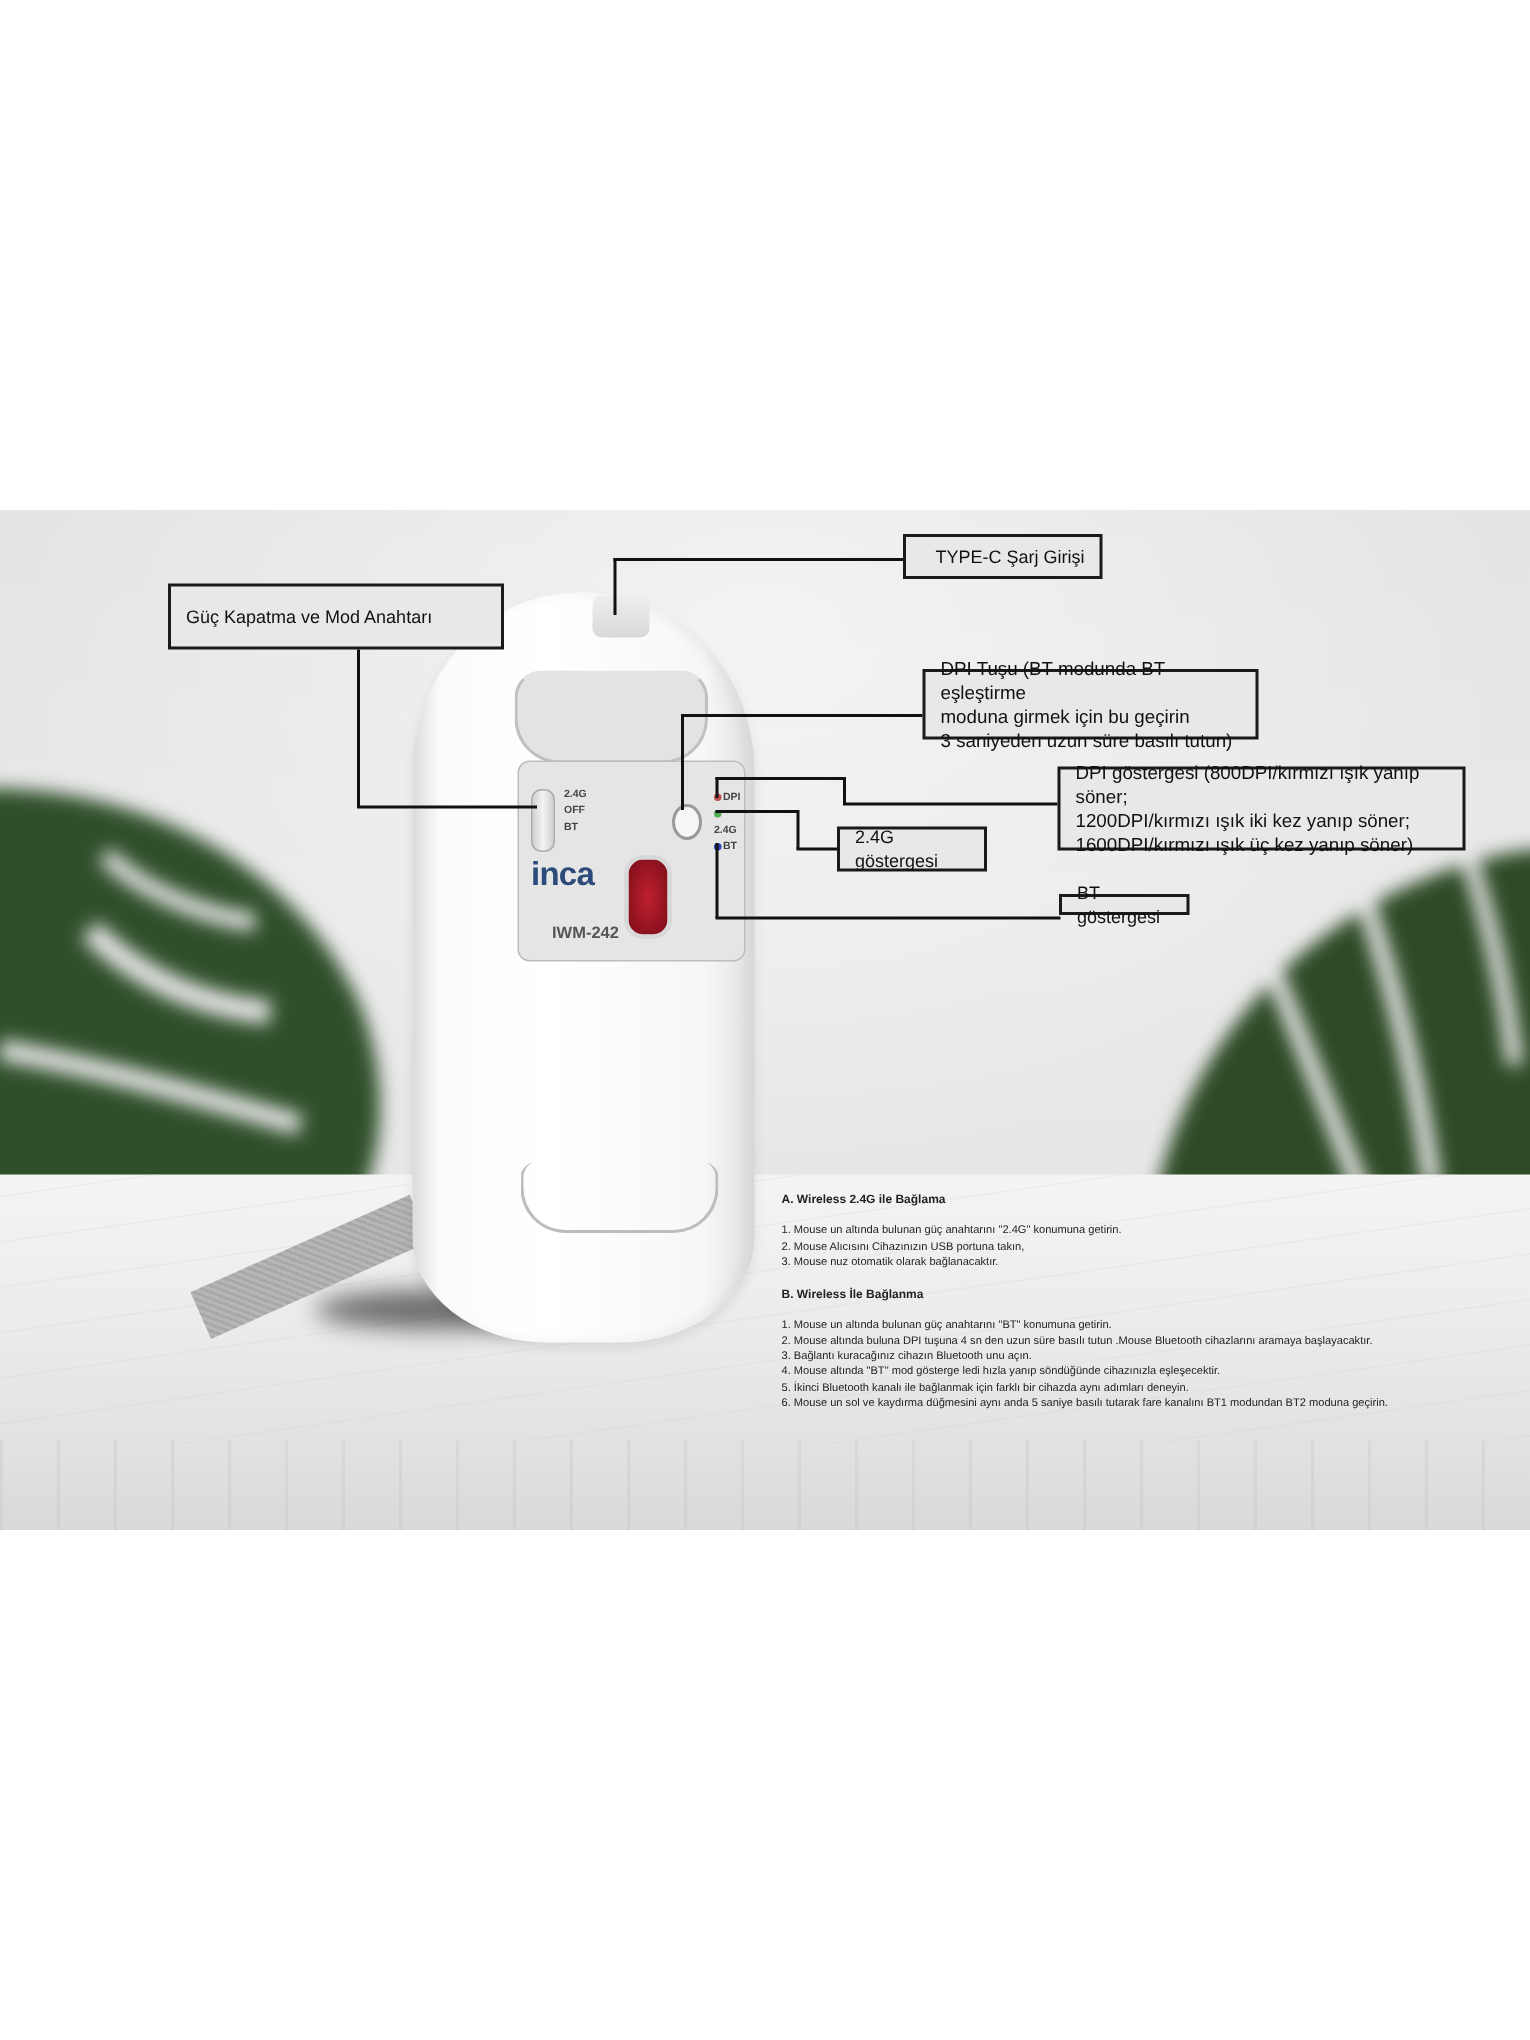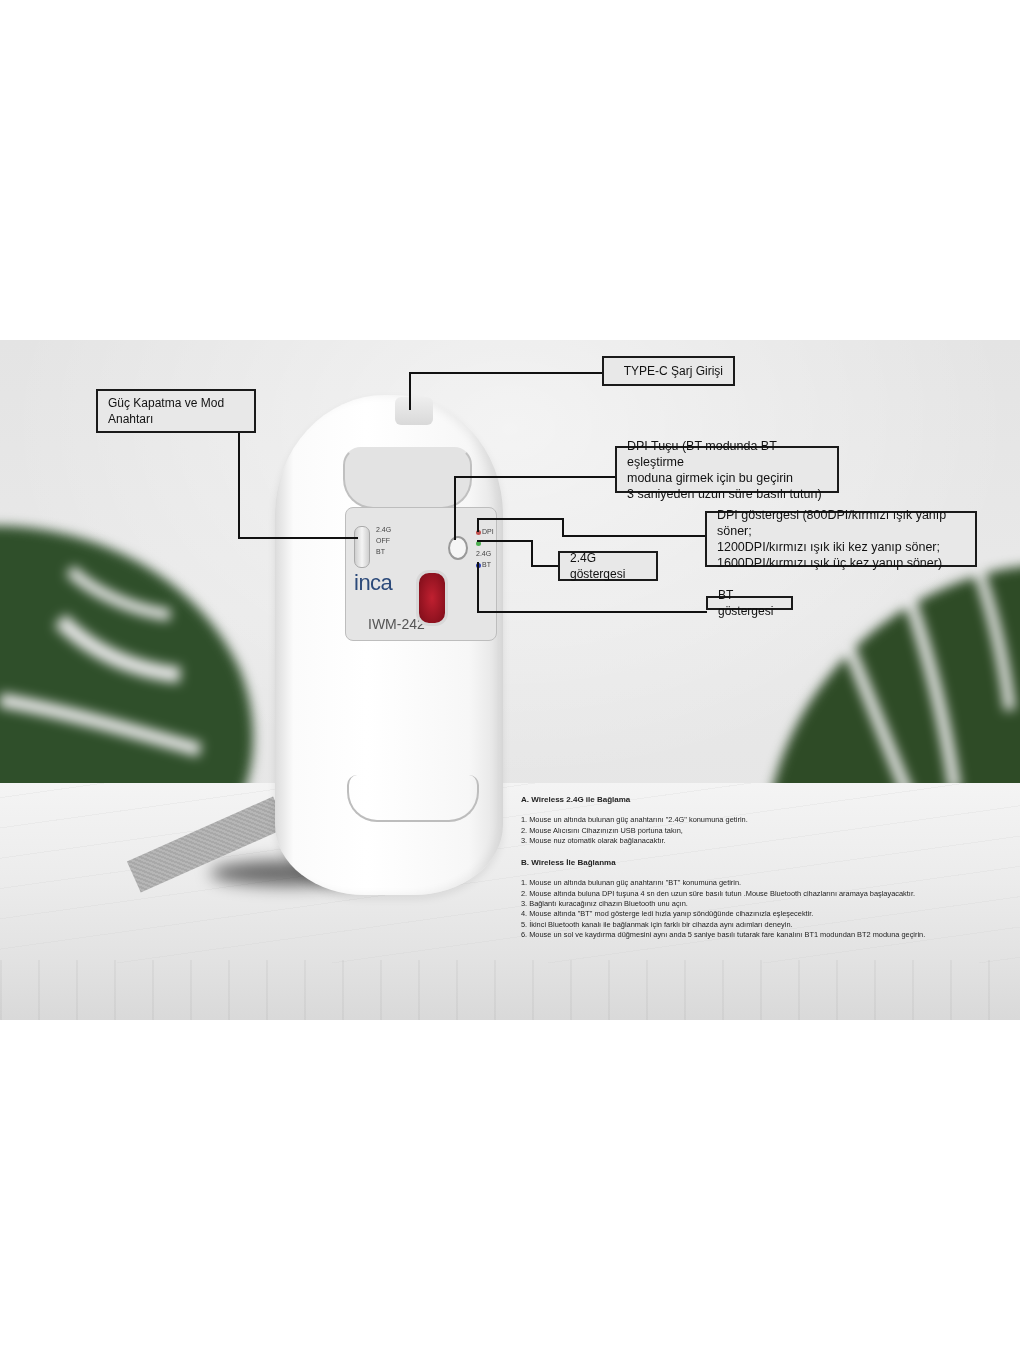--- a/index.html
+++ b/index.html
@@ -17,38 +17,38 @@
   .counter-edge { position:absolute; left:0; top:620px; width:1020px; height:60px;
            background:linear-gradient(180deg,#d6d6d6,#cfcfcf);
            background-image:repeating-linear-gradient(90deg, rgba(0,0,0,0.04) 0 2px, rgba(0,0,0,0) 2px 38px); }
   .marble { position:absolute; left:0; top:443px; width:1020px; height:180px; opacity:0.5;
            background:repeating-linear-gradient(172deg, rgba(255,255,255,0) 0 14px, rgba(200,200,200,0.35) 14px 15px, rgba(255,255,255,0) 15px 30px); }
   .shadow { position:absolute; left:210px; top:520px; width:160px; height:26px; border-radius:50%;
            background:rgba(0,0,0,0.55); filter:blur(8px); }
   
   .mouse { position:absolute; left:275px; top:55px; width:228px; height:500px; border-radius:110px 110px 90px 90px / 120px 120px 70px 70px;
            background:linear-gradient(90deg,#dcdcdc 0%,#fbfbfb 8%,#ffffff 40%,#f7f7f7 85%,#e2e2e2 100%);
-           box-shadow: inset -6px 0 10px rgba(0,0,0,0.06), 0 4px 8px rgba(0,0,0,0.08); }
+           box-shadow: inset -6px 0 10px rgba(0,0,0,0.06), 0 4px 8px rgba(0,0,0,0.08); font-weight: bold; }
   .foot { position:absolute; border:2px solid #bdbdbd; }
   .foot-top { left:68px; top:52px; width:125px; height:58px; border-radius:18px 18px 30px 30px; border-top-color:transparent;
            border-left:2px solid #c0c0c0; border-right:2px solid #c0c0c0; border-bottom:2px solid #c0c0c0; background:#e3e3e3; }
   .foot-bottom { left:72px; top:380px; width:128px; height:45px; border-radius:10px 10px 30px 30px; border-top:none; }
   .usb-port { position:absolute; left:120px; top:2px; width:38px; height:28px; border-radius:6px;
            background:linear-gradient(180deg,#eeeeee,#d9d9d9); }
   .plate { position:absolute; left:70px; top:112px; width:150px; height:132px; border-radius:8px;
            background:#e5e5e5; border:1px solid #bdbdbd; }
   .switch { position:absolute; left:8px; top:18px; width:14px; height:40px; border-radius:7px;
            background:linear-gradient(90deg,#cfcfcf,#f4f4f4,#cfcfcf); border:1px solid #aaa; }
   .switch-labels { position:absolute; left:30px; top:16px; font-size:7px; line-height:11px; color:#444; }
   .dpi-btn { position:absolute; left:102px; top:28px; width:16px; height:20px; border-radius:50%;
            background:#f6f6f6; border:2px solid #999; }
   .leds { position:absolute; left:130px; top:18px; font-size:7px; line-height:11px; color:#444; }
   .led { display:inline-block; width:5px; height:5px; border-radius:50%; margin-right:1px; vertical-align:middle; }
   .brand { position:absolute; left:8px; top:62px; font-size:22px; color:#2c4a7a; letter-spacing:-0.5px; }
-  .model { position:absolute; left:10px; top:108px; font-size:14px; color:#555;padding-left:12px; }
+  .model { position:absolute; left:10px; top:108px; font-size:11px; color:#555;padding-left:12px; }
   .sensor { position:absolute; left:70px; top:62px; width:26px; height:50px; border-radius:13px;
            background:radial-gradient(ellipse at 50% 50%,#c02030,#7a0c18); border:3px solid #d8d8d8; }
   .strap { position:absolute; left:118px; top:438px; width:160px; height:34px;
            background:repeating-linear-gradient(45deg,#a8a8a8 0 2px,#b6b6b6 2px 4px);
            transform:rotate(-24deg); transform-origin:right center; left:120px; top:455px; }
   
   .callout { position:absolute; background:#e8e8e8; border:2px solid #1a1a1a; font-size:12px; line-height:16px; padding:0 10px; color:#111;
            display:flex; align-items:center; box-sizing:border-box; }
   .line { position:absolute; background:#111; }
   
@@ -120,21 +120,21 @@
   <div class="line" style="left:562px;top:178px;width:2px;height:18px"></div>
   <div class="line" style="left:562px;top:195px;width:144px;height:2px"></div>
 
   <div class="line" style="left:477px;top:200px;width:55px;height:2px"></div>
   <div class="line" style="left:531px;top:200px;width:2px;height:26px"></div>
   <div class="line" style="left:531px;top:225px;width:28px;height:2px"></div>
 
   <div class="line" style="left:477px;top:222px;width:2px;height:50px"></div>
   <div class="line" style="left:477px;top:271px;width:230px;height:2px"></div>
 
-  <div class="callout" style="left:96px;top:49px;width:160px;height:44px">
+  <div class="callout" style="left:112px;top:49px;width:224px;height:44px">
     <span>Güç Kapatma ve Mod Anahtarı</span>
   </div>
   <div class="callout" style="left:602px;top:16px;width:133px;height:30px;justify-content:flex-end">
     <span>TYPE-C Şarj Girişi</span>
   </div>
   <div class="callout" style="left:615px;top:106px;width:224px;height:47px;font-size:12.5px">
     <div>
       <div>DPI Tuşu (BT modunda BT eşleştirme</div>
       <div>moduna girmek için bu geçirin</div>
       <div>3 saniyeden uzun süre basılı tutun)</div>

